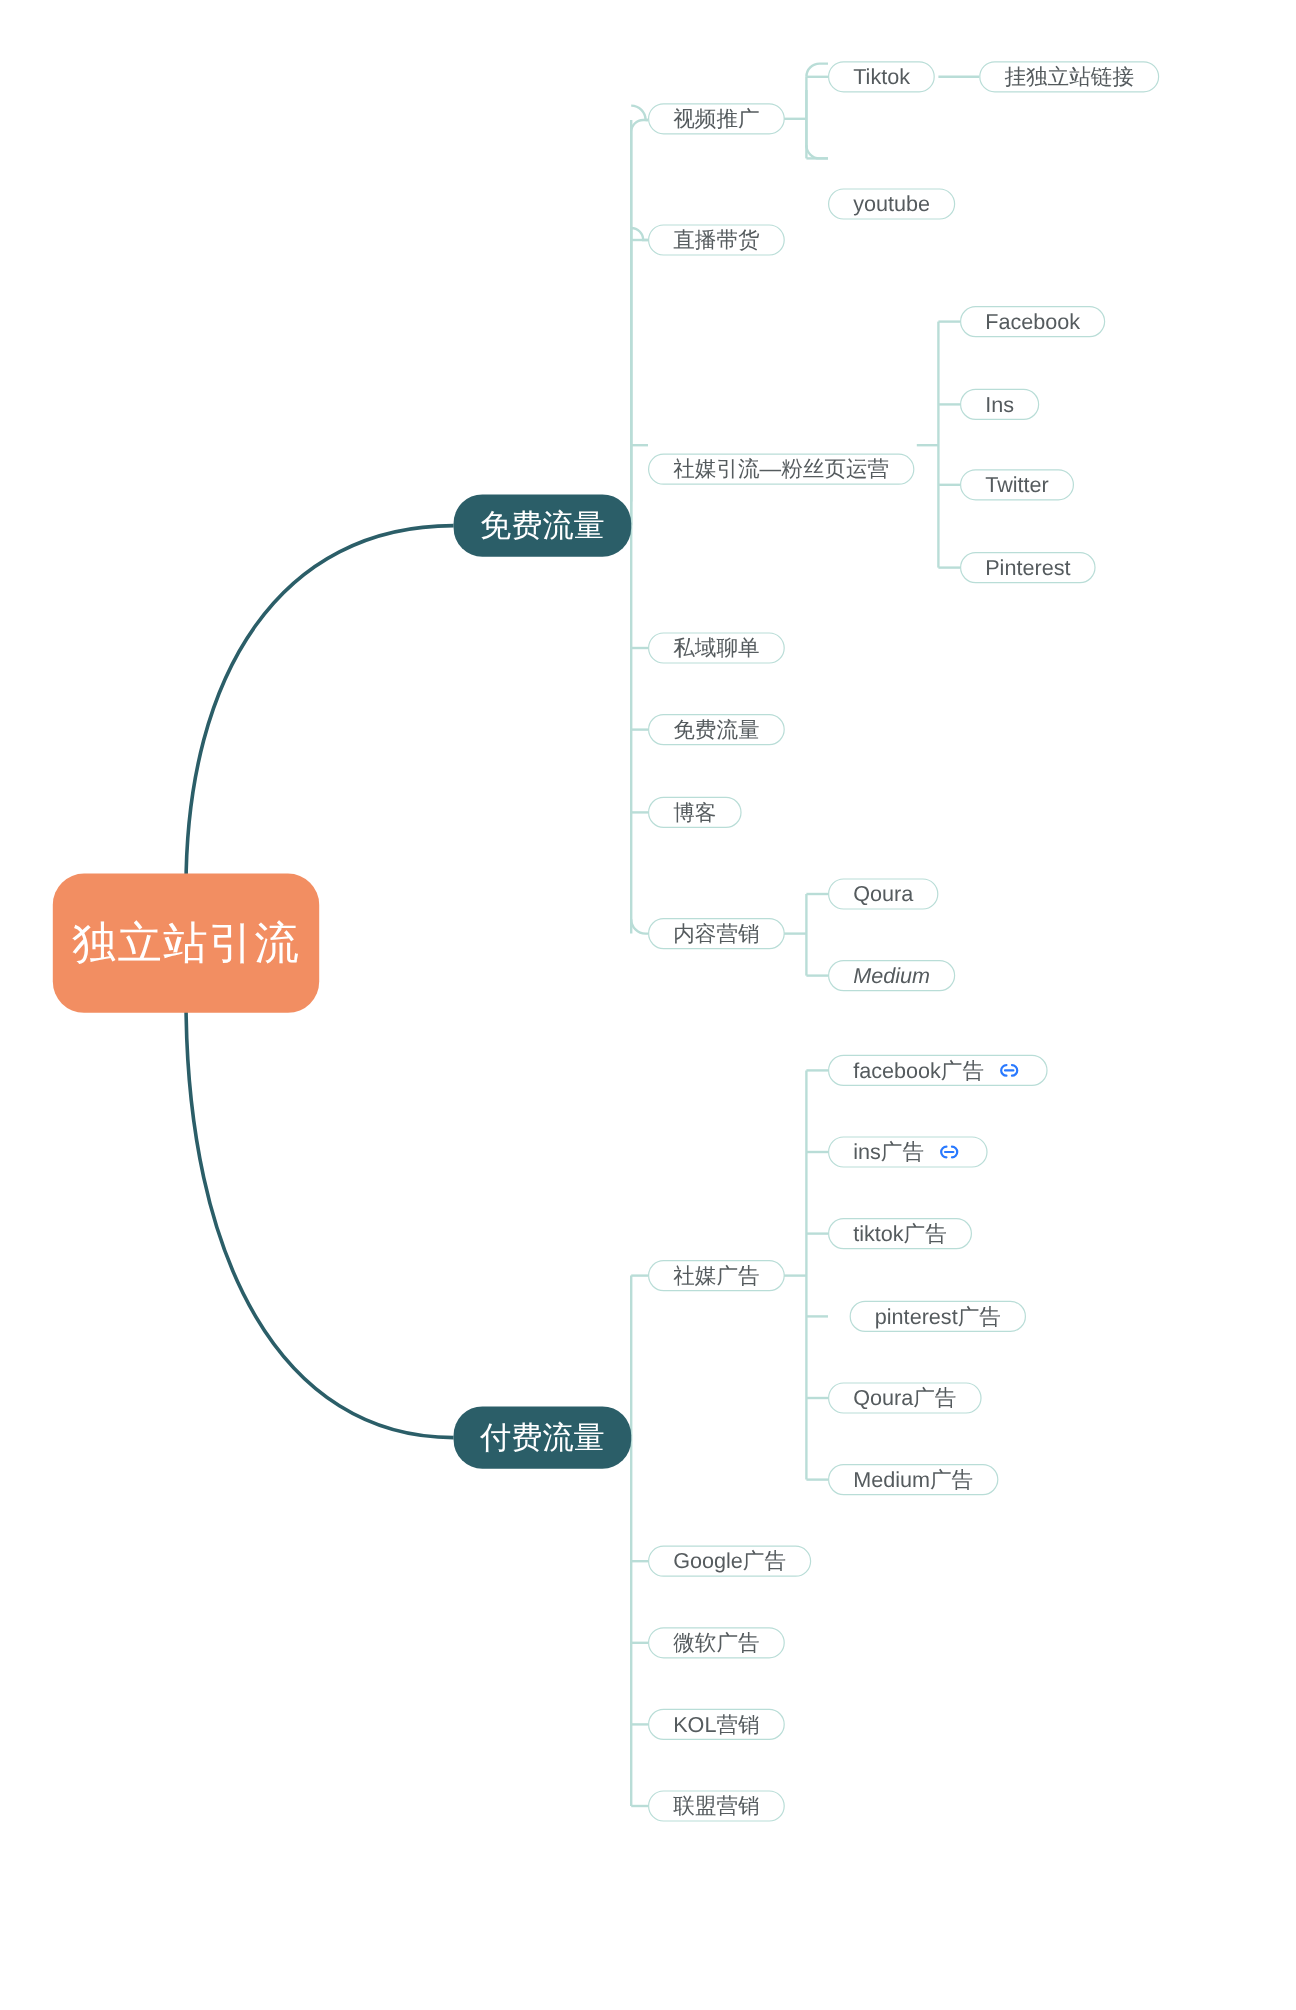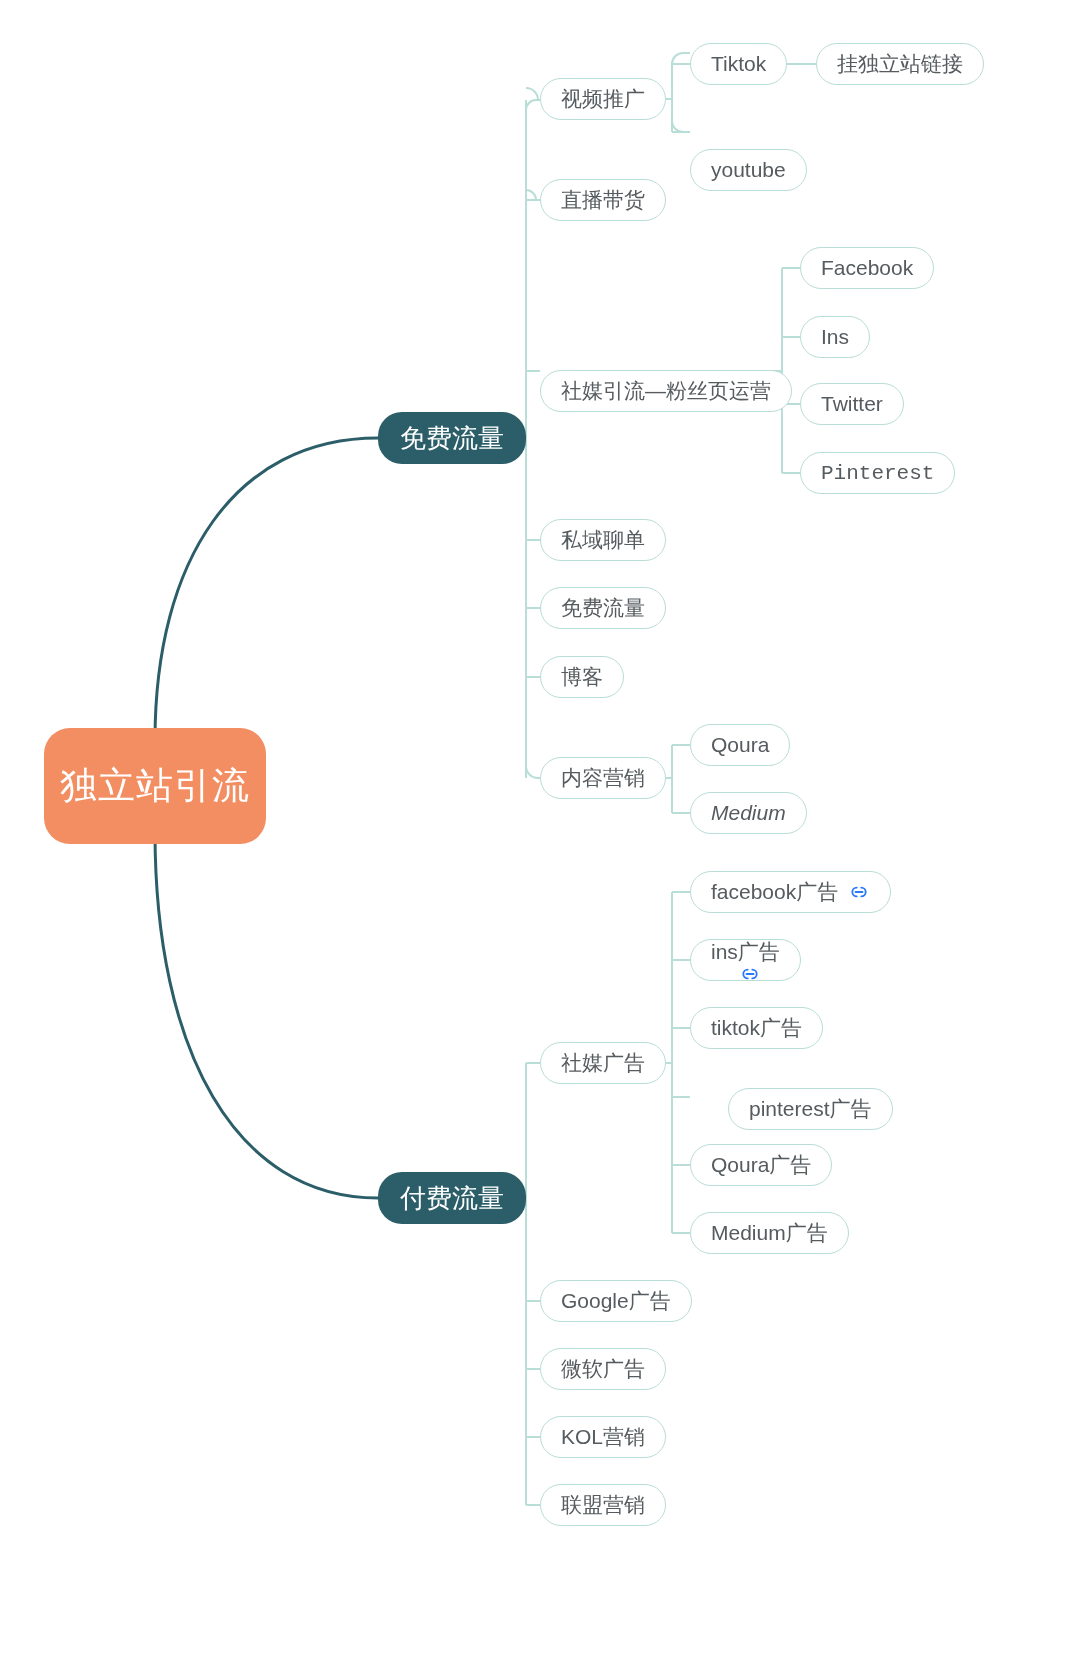--- a/index.html
+++ b/index.html
@@ -37,23 +37,23 @@
     font-size:26px;
     padding:0 22px;
     height:52px;
   }
   
   .node.leaf{
     background:#ffffff;
     color:#555b5e;
     border:1.6px solid #b9ddd7;
     border-radius:22px;
-    font-size:21px;
+    font-size:18px;
     padding:0 20px;
-    height:42px;
+    height:26px;
   }
   .link-icon{
     display:inline-flex;align-items:center;
     margin-left:10px;
     color:#2979ff;
   }
   .link-icon svg{display:block;}
 </style>
 </head>
 <body>
@@ -138,21 +138,21 @@
   <div class="node leaf" style="left:690px;top:64px;">Tiktok</div>
   <div class="node leaf" style="left:816px;top:64px;">挂独立站链接</div>
   <div class="node leaf" style="left:690px;top:134px;margin-top:36px;">youtube</div>
 
   <div class="node leaf" style="left:540px;top:200px;">直播带货</div>
 
   <div class="node leaf" style="left:540px;top:391px;">社媒引流—粉丝页运营</div>
   <div class="node leaf" style="left:800px;top:268px;">Facebook</div>
   <div class="node leaf" style="left:800px;top:337px;">Ins</div>
   <div class="node leaf" style="left:800px;top:404px;">Twitter</div>
-  <div class="node leaf" style="left:800px;top:473px;font-family:Liberation Mono, monospace;">Pinterest</div>
+  <div class="node leaf" style="left:800px;top:473px;">Pinterest</div>
 
   <div class="node leaf" style="left:540px;top:540px;">私域聊单</div>
   <div class="node leaf" style="left:540px;top:608px;">免费流量</div>
   <div class="node leaf" style="left:540px;top:677px;">博客</div>
 
   <div class="node leaf" style="left:540px;top:778px;">内容营销</div>
   <div class="node leaf" style="left:690px;top:745px;">Qoura</div>
   <div class="node leaf" style="left:690px;top:813px;font-style:italic;">Medium</div>
 
   <div class="node main" style="left:378px;top:1198px;">付费流量</div>
@@ -163,33 +163,33 @@
     <span>facebook广告</span>
     <span class="link-icon">
       <svg width="22" height="16" viewBox="0 0 24 16" fill="none" stroke="currentColor" stroke-width="2" stroke-linecap="round">
         <path d="M9.5 3.2 A4.6 4.6 0 1 0 9.5 12.8"></path>
         <path d="M14.5 3.2 A4.6 4.6 0 1 1 14.5 12.8"></path>
         <path d="M8.2 8 H15.8"></path>
       </svg>
     </span>
   </div>
 
-  <div class="node leaf" style="left:690px;top:960px;flex-direction:column;">
+  <div class="node leaf" style="left:690px;top:960px;">
     <span>ins广告</span>
     <span class="link-icon">
       <svg width="22" height="16" viewBox="0 0 24 16" fill="none" stroke="currentColor" stroke-width="2" stroke-linecap="round">
         <path d="M9.5 3.2 A4.6 4.6 0 1 0 9.5 12.8"></path>
         <path d="M14.5 3.2 A4.6 4.6 0 1 1 14.5 12.8"></path>
         <path d="M8.2 8 H15.8"></path>
       </svg>
     </span>
   </div>
 
   <div class="node leaf" style="left:690px;top:1028px;">tiktok广告</div>
-  <div class="node leaf" style="left:728px;top:1097px;margin-top:12px;">pinterest广告</div>
+  <div class="node leaf" style="left:708px;top:1097px;">pinterest广告</div>
   <div class="node leaf" style="left:690px;top:1165px;">Qoura广告</div>
   <div class="node leaf" style="left:690px;top:1233px;">Medium广告</div>
 
   <div class="node leaf" style="left:540px;top:1301px;">Google广告</div>
   <div class="node leaf" style="left:540px;top:1369px;font-family:Liberation Serif, serif;">微软广告</div>
   <div class="node leaf" style="left:540px;top:1437px;">KOL营销</div>
   <div class="node leaf" style="left:540px;top:1505px;">联盟营销</div>
 
 </div>
 

